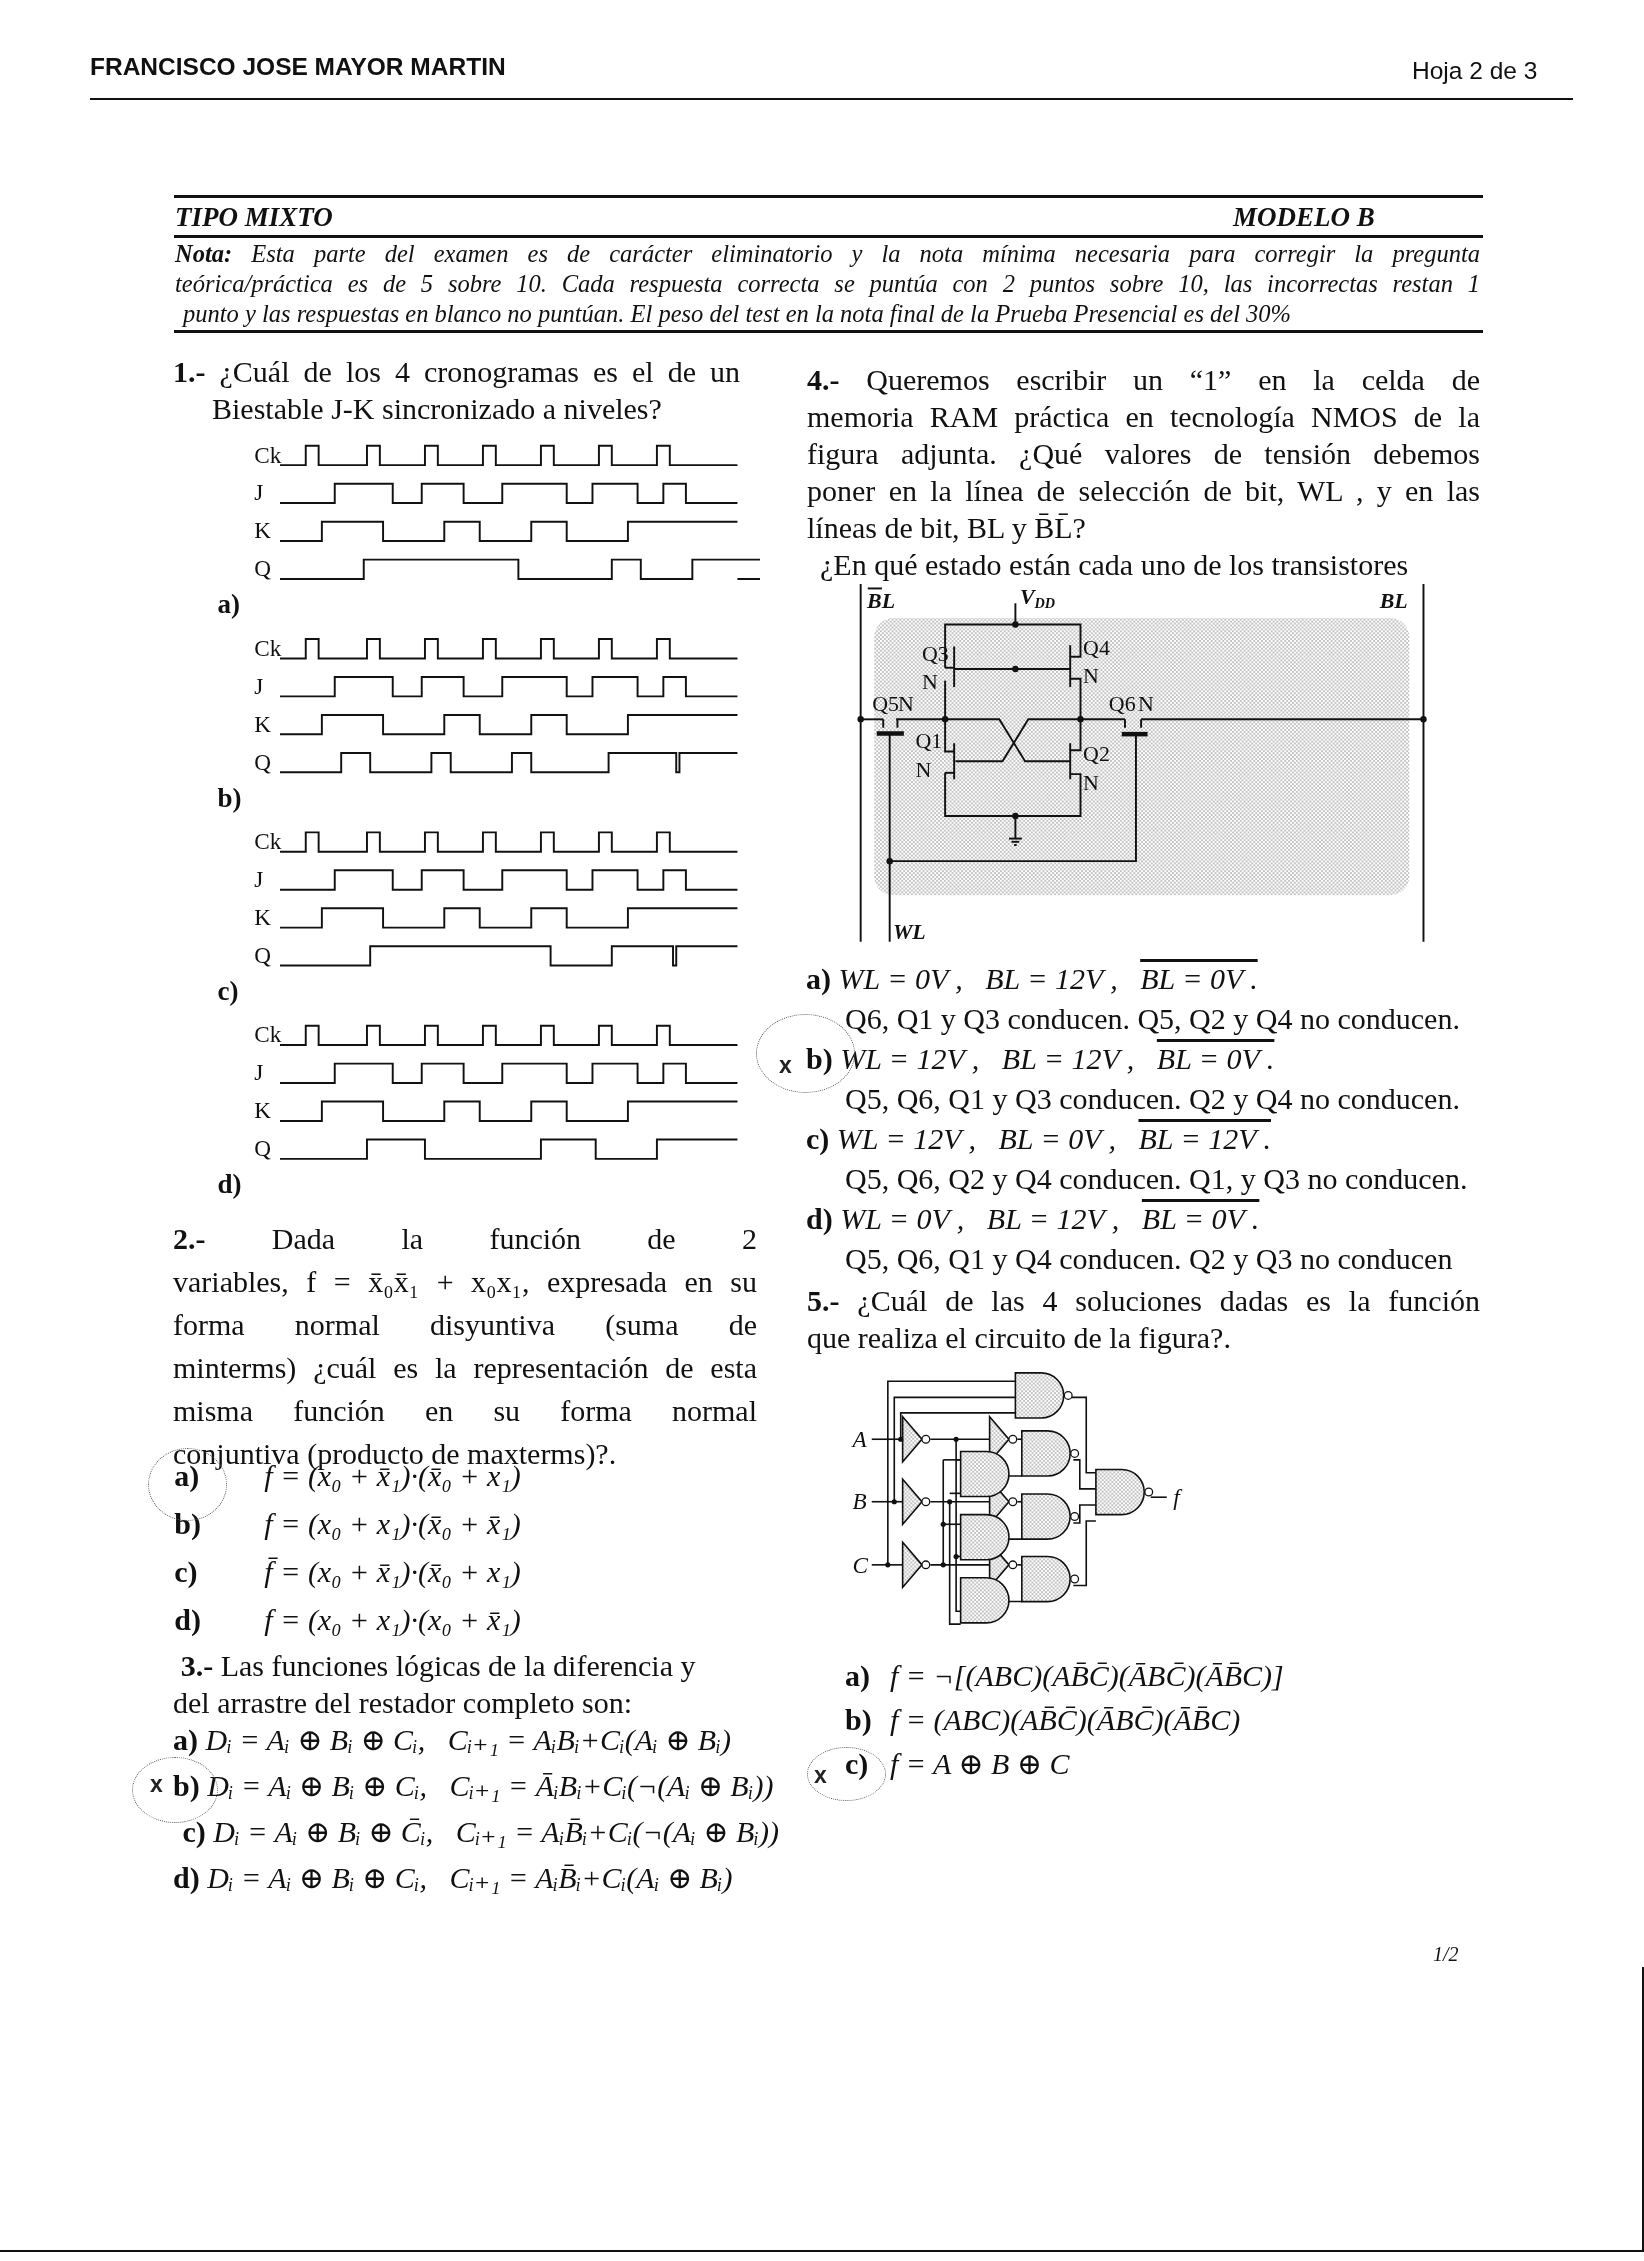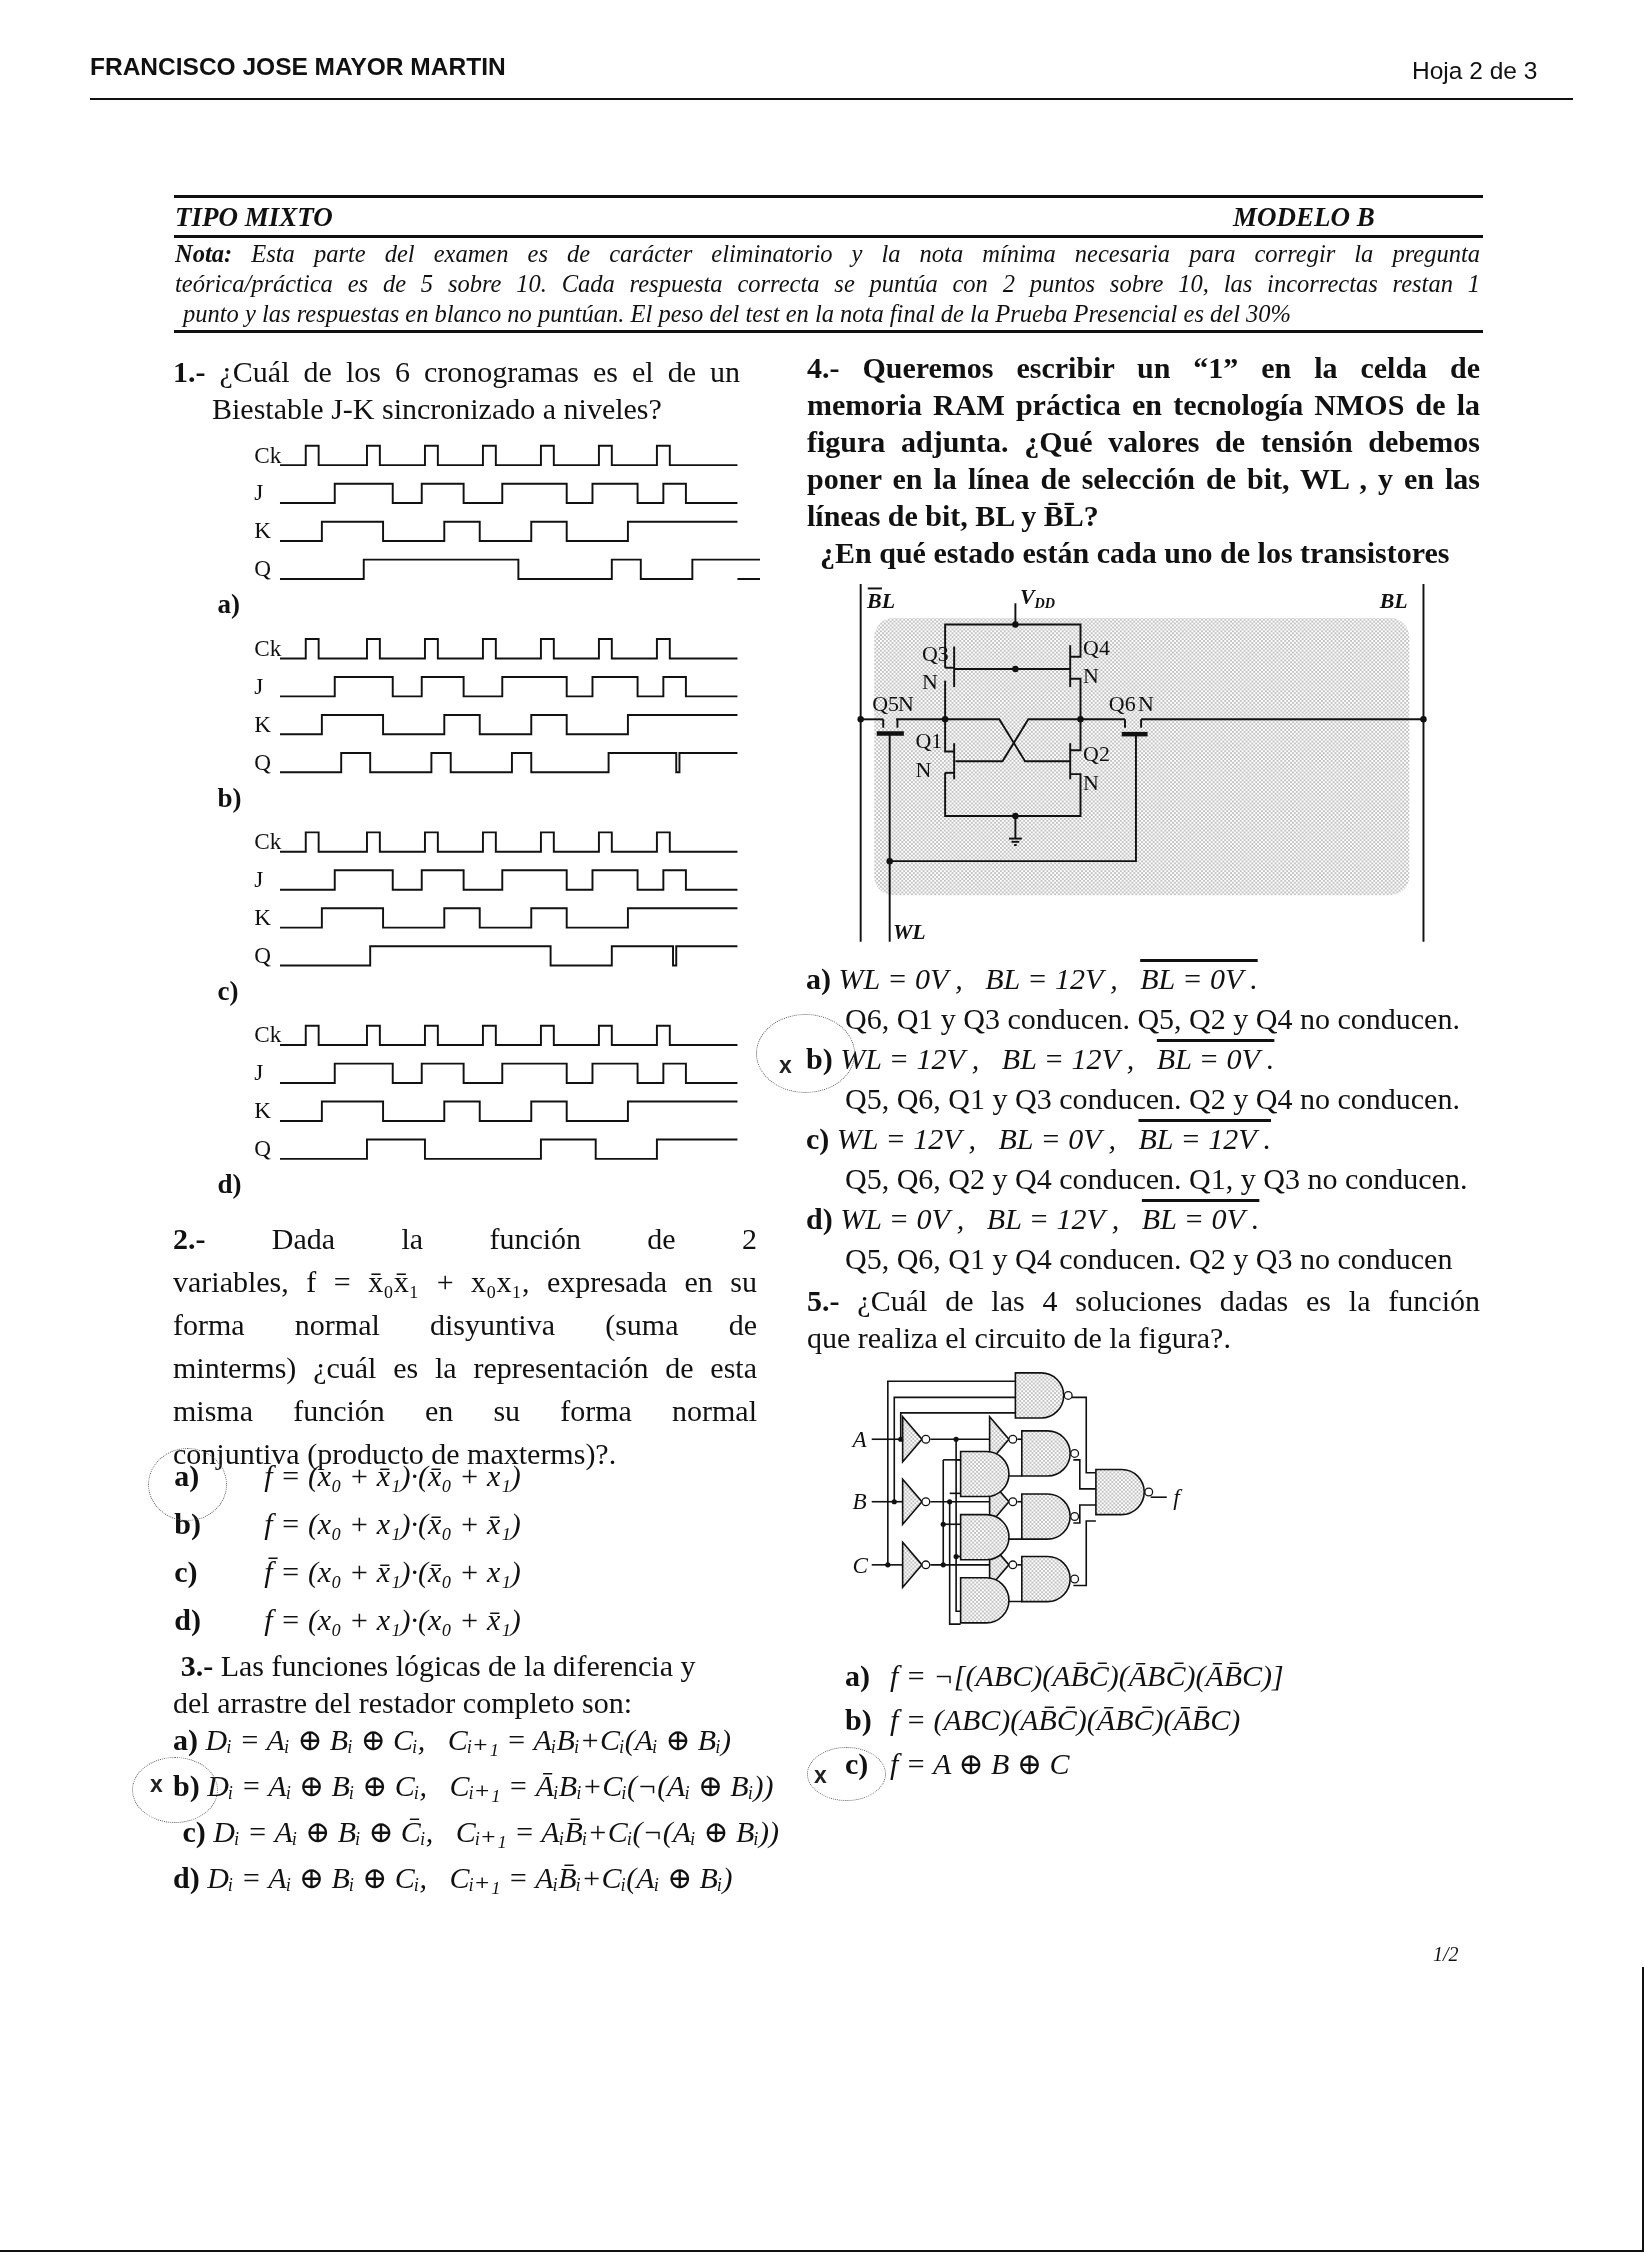--- a/index.html
+++ b/index.html
@@ -35,21 +35,21 @@
 <div class="abs serif tb" style="left:1233px; top:202px;">MODELO B</div>
 <div class="rule" style="left:174px; top:235px; width:1309px; height:3.2px;"></div>
 <div class="abs serif" style="left:175px; top:239px; width:1305px;">
   <div class="nota"><b>Nota:</b> <span>Esta parte del examen es de carácter eliminatorio y la nota mínima necesaria para corregir la pregunta</span></div>
   <div class="nota">teórica/práctica es de 5 sobre 10. Cada respuesta correcta se puntúa con 2 puntos sobre 10, las incorrectas restan 1</div>
   <div class="nota last">punto y las respuestas en blanco no puntúan. El peso del test en la nota final de la Prueba Presencial es del 30%</div>
 </div>
 <div class="rule" style="left:174px; top:330px; width:1309px; height:3.2px;"></div>
 
 <div class="abs q" style="left:173px; top:353px; width:567px;">
-  <div class="qj"><b>1.-</b> <span>¿Cuál de los 6 cronogramas es el de un</span></div>
+  <div class="qj"><b>1.-</b> <span>¿Cuál de los 4 cronogramas es el de un</span></div>
   <div style="padding-left:39px;">Biestable J-K sincronizado a niveles?</div>
 </div>
 
 <div class="abs wave" id="q1-diagrams" style="left:193px; top:426px; width:567px; height:787px;">
     <svg width="567" height="787" viewBox="0 0 880 1220">
       <g>
         <text x="95" y="56" font-family="Liberation Serif, DejaVu Serif, serif" font-size="36" fill="#111">Ck</text>
         <path d="M135,60 L175,60 L175,30 L195,30 L195,60 L270,60 L270,30 L290,30 L290,60 L360,60 L360,30 L380,30 L380,60 L450,60 L450,30 L470,30 L470,60 L540,60 L540,30 L560,30 L560,60 L630,60 L630,30 L650,30 L650,60 L720,60 L720,30 L740,30 L740,60 L845,60" fill="none" stroke="#111" stroke-width="3"></path>
         <text x="95" y="114.9" font-family="Liberation Serif, DejaVu Serif, serif" font-size="36" fill="#111">J</text>
         <path d="M135,118.9 L220,118.9 L220,88.9 L310,88.9 L310,118.9 L355,118.9 L355,88.9 L420,88.9 L420,118.9 L480,118.9 L480,88.9 L580,88.9 L580,118.9 L620,118.9 L620,88.9 L690,88.9 L690,118.9 L730,118.9 L730,88.9 L765,88.9 L765,118.9 L845,118.9" fill="none" stroke="#111" stroke-width="3"></path>
@@ -117,21 +117,21 @@
 </div>
 <div class="abs" style="left:173px; top:1722px; width:606px;">
   <div class="opt" style="height:46px;"><span class="lbl">a)</span> <span class="it">Dᵢ = Aᵢ ⊕ Bᵢ ⊕ Cᵢ,</span>&nbsp;&nbsp;&nbsp;<span class="it">Cᵢ₊₁ = AᵢBᵢ+Cᵢ(Aᵢ ⊕ Bᵢ)</span></div>
   <div class="opt" style="height:46px;"><span class="lbl">b)</span> <span class="it">Dᵢ = Aᵢ ⊕ Bᵢ ⊕ Cᵢ,</span>&nbsp;&nbsp;&nbsp;<span class="it">Cᵢ₊₁ = ĀᵢBᵢ+Cᵢ(¬(Aᵢ ⊕ Bᵢ))</span></div>
   <div class="opt" style="height:46px;text-align:right;"><span class="lbl">c)</span> <span class="it">Dᵢ = Aᵢ ⊕ Bᵢ ⊕ C̄ᵢ,</span>&nbsp;&nbsp;&nbsp;<span class="it">Cᵢ₊₁ = AᵢB̄ᵢ+Cᵢ(¬(Aᵢ ⊕ Bᵢ))</span></div>
   <div class="opt" style="height:46px;"><span class="lbl">d)</span> <span class="it">Dᵢ = Aᵢ ⊕ Bᵢ ⊕ Cᵢ,</span>&nbsp;&nbsp;&nbsp;<span class="it">Cᵢ₊₁ = AᵢB̄ᵢ+Cᵢ(Aᵢ ⊕ Bᵢ)</span></div>
 </div>
 <div class="mark" style="left:132px; top:1757px; width:84px; height:64px;"></div>
 <div class="abs x" style="left:150px; top:1771px;">x</div>
 
-<div class="abs q" style="left:807px; top:349px; width:673px;font-weight:bold;">
+<div class="abs q" style="left:807px; top:361px; width:673px;">
   <div class="qj"><b>4.-</b> <span>Queremos escribir un “1” en la celda de</span></div>
   <div class="qj">memoria RAM práctica en tecnología NMOS de la</div>
   <div class="qj">figura adjunta. ¿Qué valores de tensión debemos</div>
   <div class="qj">poner en la línea de selección de bit, WL , y en las</div>
   <div>líneas de bit, BL y B̄L̄?</div>
   <div style="padding-left:13px;">¿En qué estado están cada uno de los transistores</div>
 </div>
 
 <div class="abs circ" style="left:851px; top:574px; width:606px; height:368px;">
 <svg width="606" height="368" viewBox="0 0 940 570">

